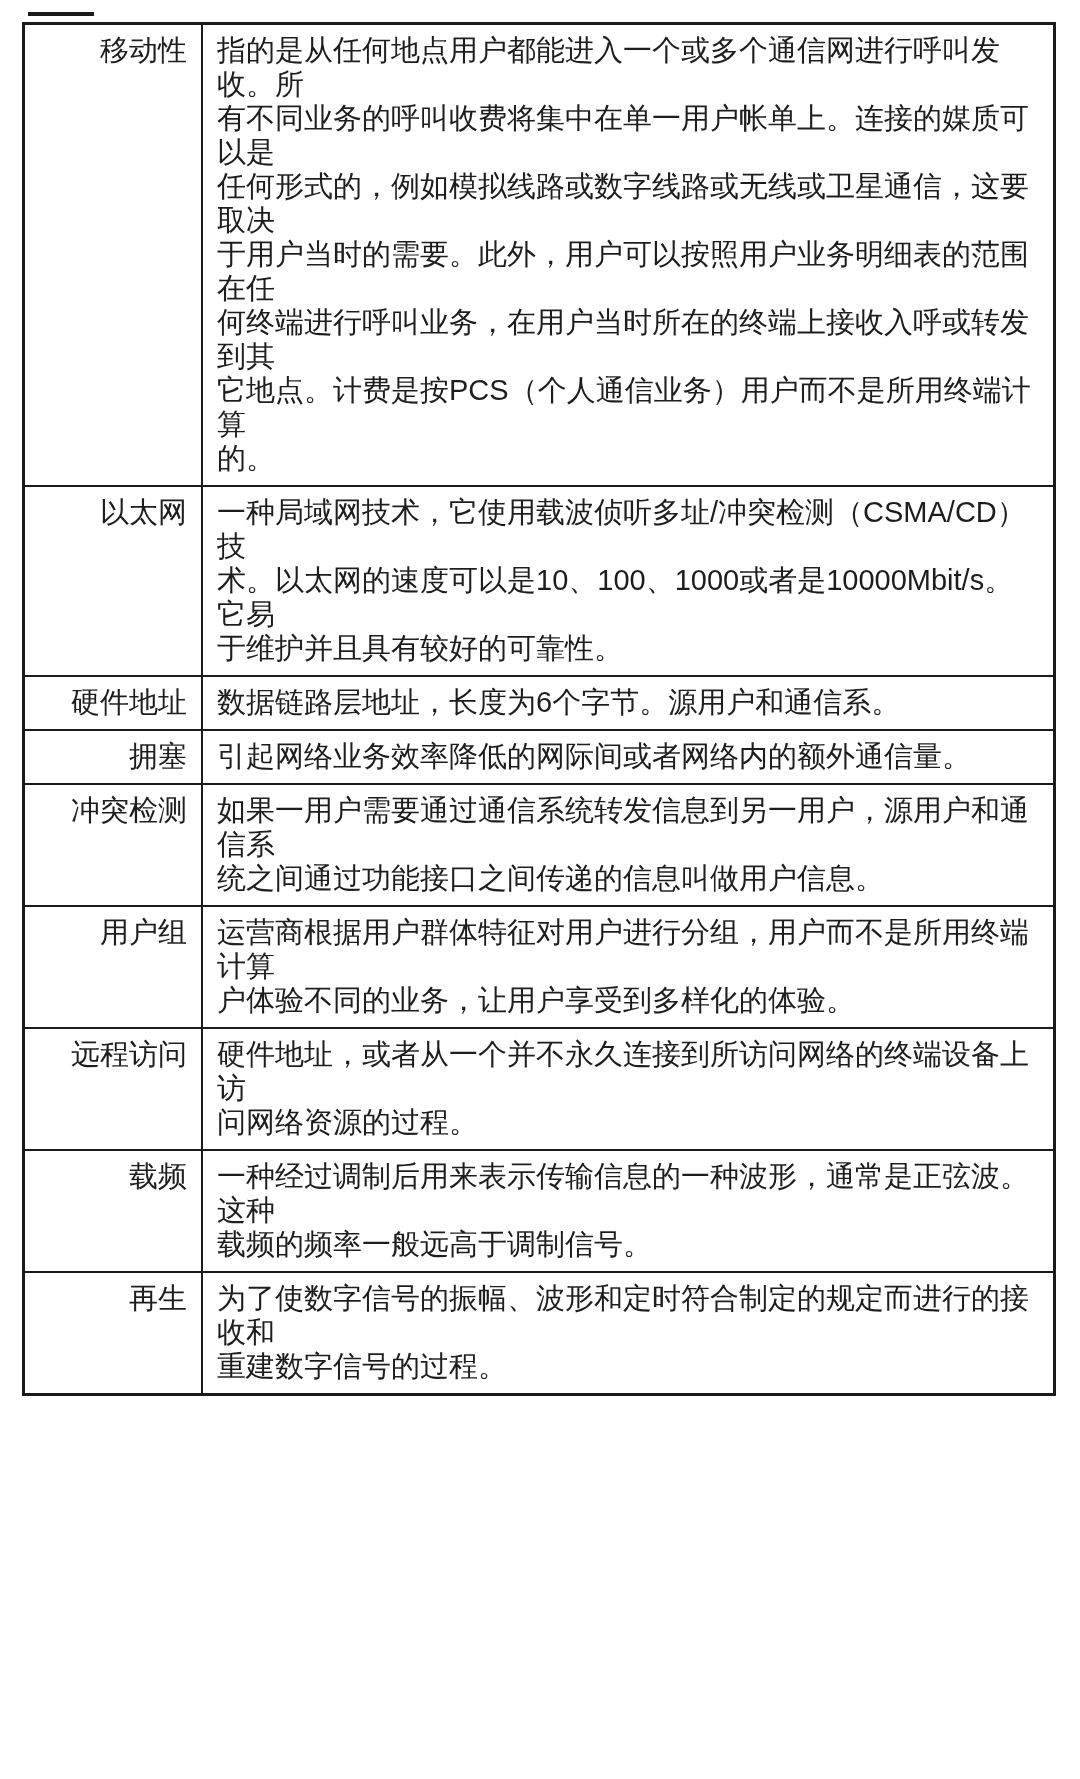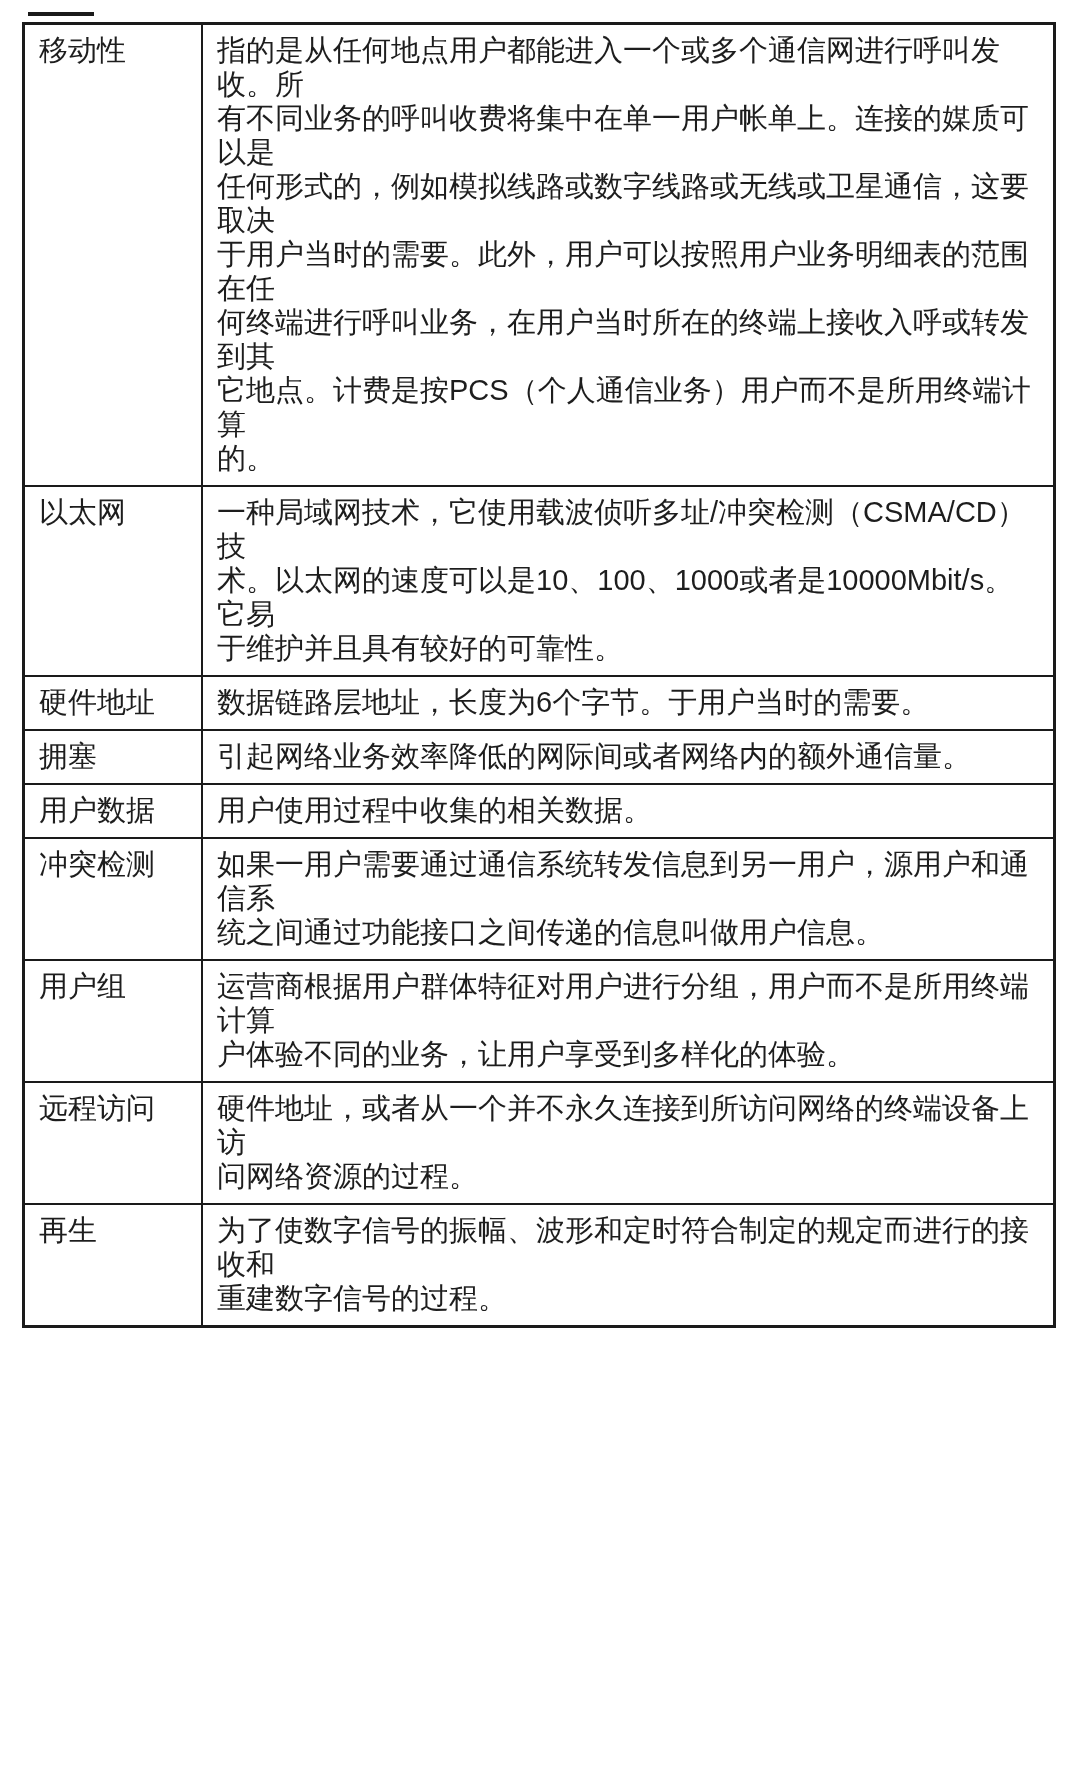--- a/index.html
+++ b/index.html
@@ -39,20 +39,21 @@
     border: 2px solid #1a1a1a;
     vertical-align: top;
     padding: 8px 14px 10px 14px;
   }
   table.glossary {
     border: 3px solid #1a1a1a;
   }
   td.term {
     width: 148px;
     white-space: nowrap;
+    text-align: right;
   }
   td.def {
     white-space: pre-line;
     word-break: break-all;
   }
 </style>
 </head>
 <body>
 
 <div class="sheet">
@@ -73,32 +74,28 @@
   <tr>
     <td class="term">以太网</td>
     <td class="def">一种局域网技术，它使用载波侦听多址/冲突检测（CSMA/CD）技
 术。以太网的速度可以是10、100、1000或者是10000Mbit/s。它易
 于维护并且具有较好的可靠性。</td>
   </tr>
 
 
   <tr>
     <td class="term">硬件地址</td>
-    <td class="def">数据链路层地址，长度为6个字节。于用户当时的需要。</td>
+    <td class="def">数据链路层地址，长度为6个字节。源用户和通信系。</td>
   </tr>
 
   <tr>
     <td class="term">拥塞</td>
     <td class="def">引起网络业务效率降低的网际间或者网络内的额外通信量。</td>
   </tr>
 
-  <tr>
-    <td class="term">用户数据</td>
-    <td class="def">用户使用过程中收集的相关数据。</td>
-  </tr>
 
   <tr>
     <td class="term">冲突检测</td>
     <td class="def">如果一用户需要通过通信系统转发信息到另一用户，源用户和通信系
 统之间通过功能接口之间传递的信息叫做用户信息。</td>
   </tr>
 
   <tr>
     <td class="term">用户组</td>
     <td class="def">运营商根据用户群体特征对用户进行分组，用户而不是所用终端计算
@@ -106,20 +103,25 @@
   </tr>
 
 
   <tr>
     <td class="term">远程访问</td>
     <td class="def">硬件地址，或者从一个并不永久连接到所访问网络的终端设备上访
 问网络资源的过程。</td>
   </tr>
 
 
+  <tr>
+    <td class="term">载频</td>
+    <td class="def">一种经过调制后用来表示传输信息的一种波形，通常是正弦波。这种
+载频的频率一般远高于调制信号。</td>
+  </tr>
 
   <tr>
     <td class="term">再生</td>
     <td class="def">为了使数字信号的振幅、波形和定时符合制定的规定而进行的接收和
 重建数字信号的过程。</td>
   </tr>
 
 </tbody>
   </table>
 </div>

